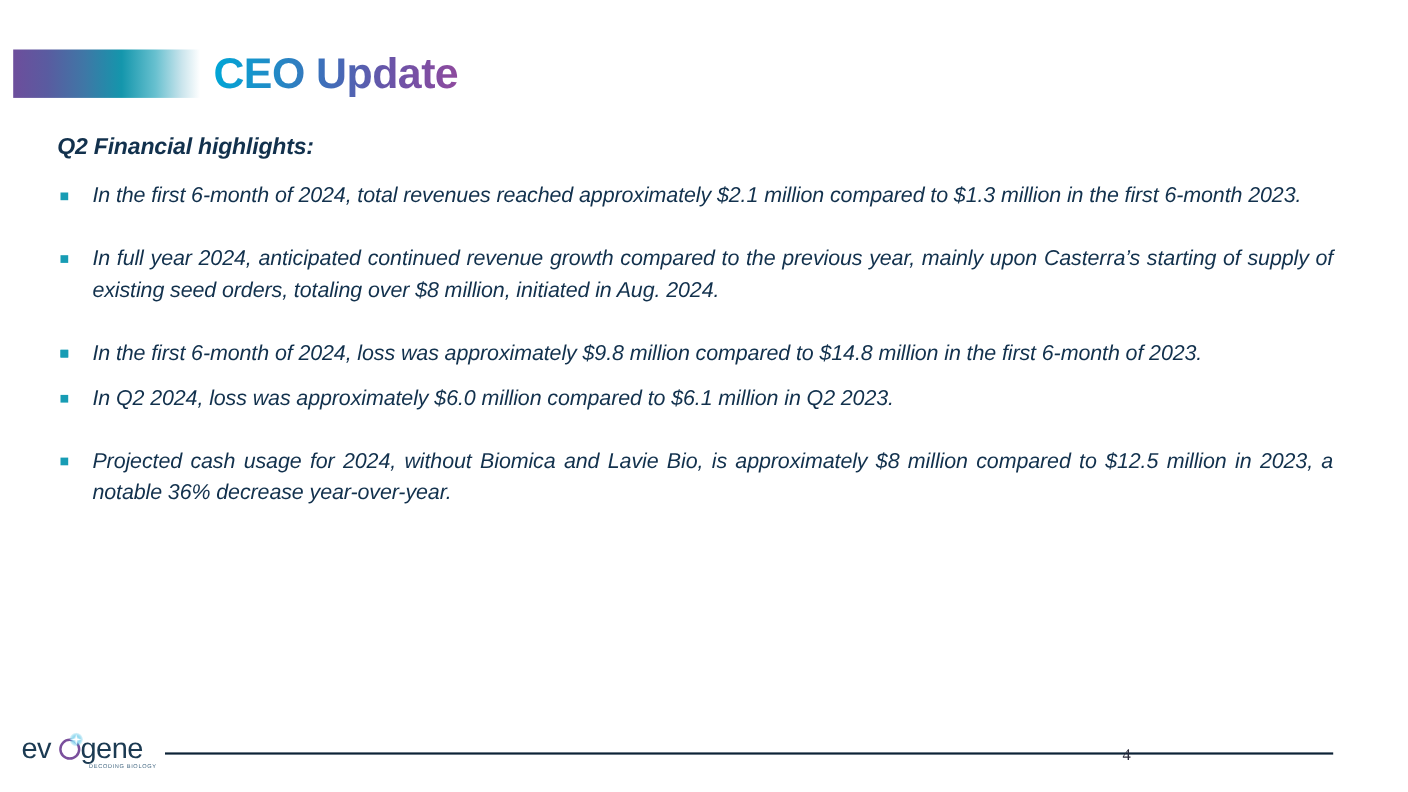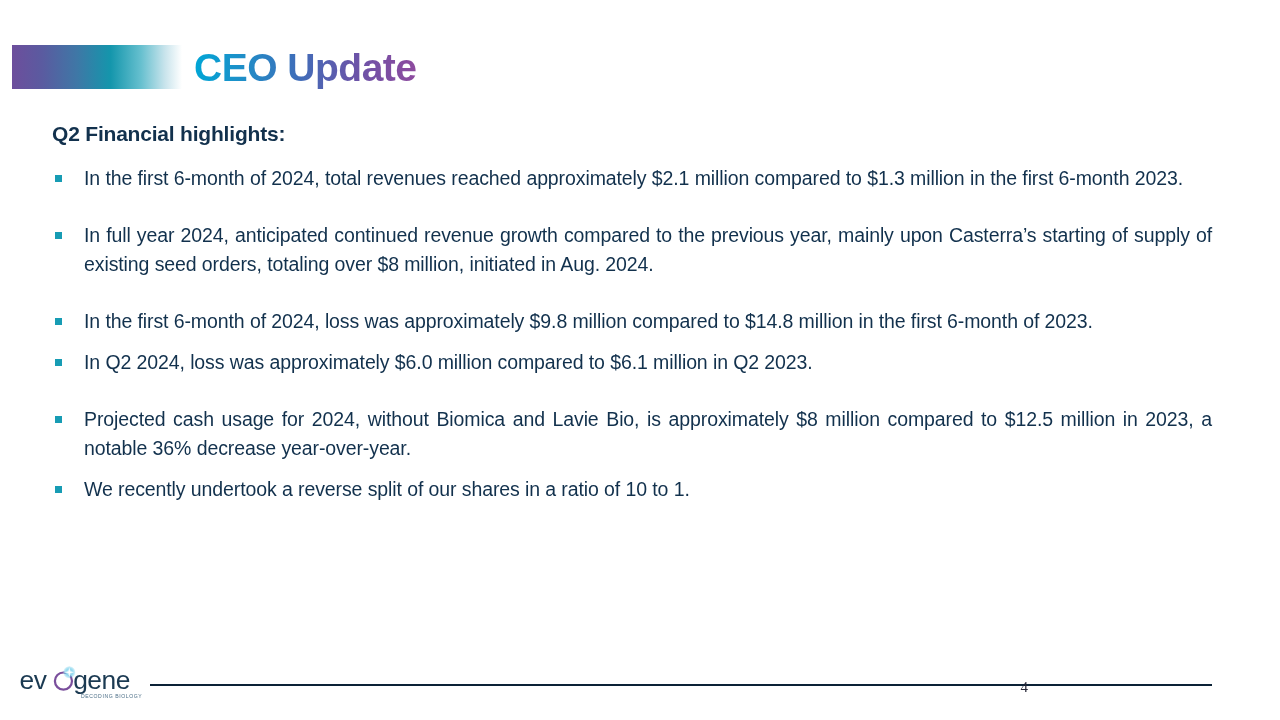--- a/index.html
+++ b/index.html
@@ -54,20 +54,21 @@
     -webkit-text-fill-color: transparent;
     white-space: nowrap;
   }
 
   
   .content {
     position: absolute;
     left: 52px;
     top: 120px;
     width: 1160px;
+    font-style: italic;
   }
   .section-heading {
     font-size: 21px;
     font-weight: bold;
     color: #12314d;
     letter-spacing: -0.2px;
     margin: 0 0 16px 0;
     line-height: 28px;
   }
   ul.bullets {
@@ -158,24 +159,20 @@
       <span>In the first 6-month of 2024, loss was approximately $9.8 million compared to $14.8 million in the first 6-month of 2023.</span>
     </li>
     <li>
       <span class="sq"></span>
       <span>In Q2 2024, loss was approximately $6.0 million compared to $6.1 million in Q2 2023.</span>
     </li>
     <li class="justify">
       <span class="sq"></span>
       <span>Projected cash usage for 2024, without Biomica and Lavie Bio, is approximately $8 million compared to $12.5 million in 2023,  a notable 36% decrease year-over-year.</span>
     </li>
-    <li>
-      <span class="sq"></span>
-      <span>We recently undertook a reverse split of our shares in a ratio of 10 to 1.</span>
-    </li>
   </ul>
 </div>
 
 <div class="footer">
 
   <svg class="logo" viewBox="0 0 260 86">
     <defs>
       <radialGradient id="sparkGrad" cx="50%" cy="50%" r="50%">
         <stop offset="0%" stop-color="#ffffff" stop-opacity="1"></stop>
         <stop offset="45%" stop-color="#8fd8ef" stop-opacity="0.95"></stop>

